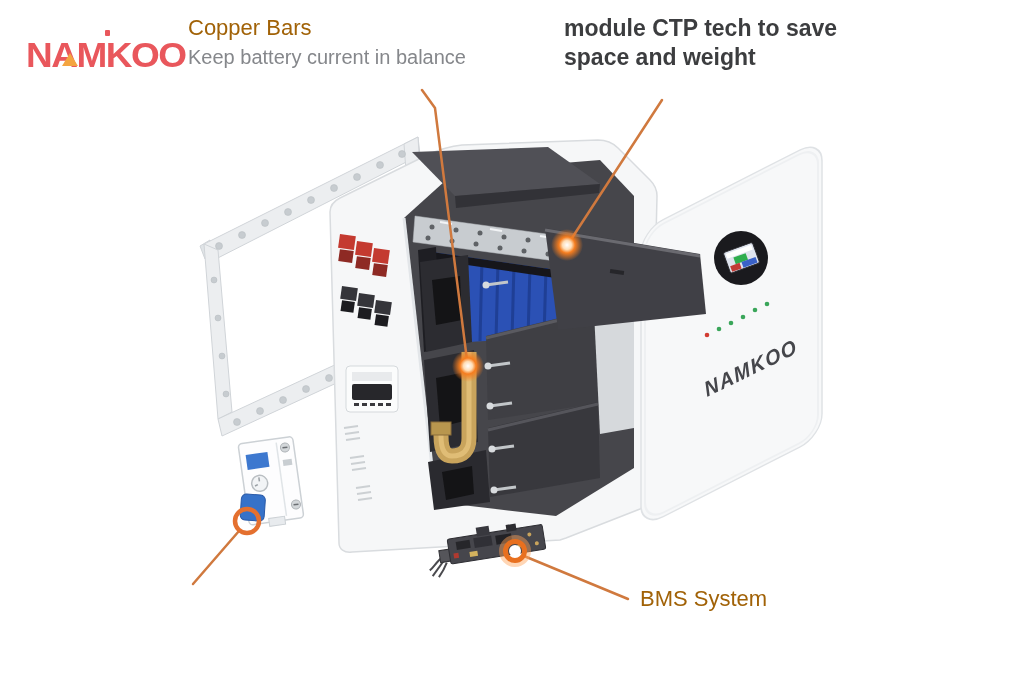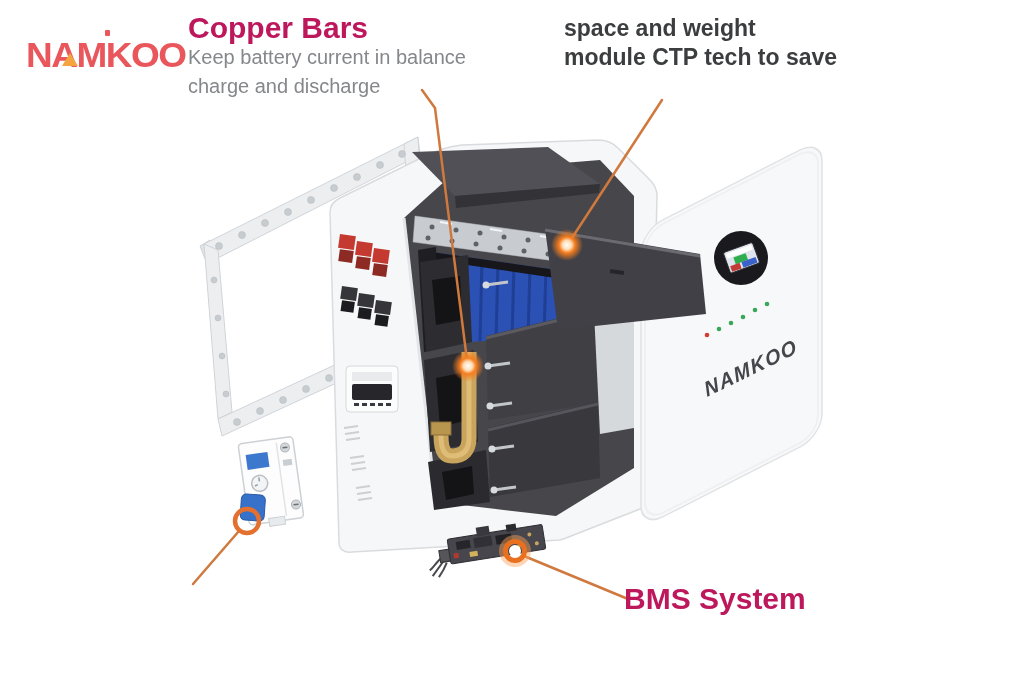--- a/index.html
+++ b/index.html
@@ -1,20 +1,20 @@
 <!DOCTYPE html>
 <html><head>
 <meta charset="utf-8">
 <style>
   html,body{margin:0;padding:0;background:#ffffff;}
   #stage{position:relative;width:1024px;height:683px;background:#ffffff;overflow:hidden;
          font-family:"Liberation Sans",sans-serif;}
   #art{position:absolute;left:0;top:0;}
   .callout{position:absolute;}
-  .callout-title{font-weight:bold;font-size:30px;line-height:30px;color:#be185d;white-space:pre-wrap;}
+  .callout-title{font-weight:normal;font-size:22px;line-height:30px;color:#a16207;white-space:pre-wrap;}
   .callout-desc{font-size:20px;line-height:29px;color:#85878b;white-space:pre-wrap;}
   .bold-lines div{font-weight:bold;font-size:23px;line-height:29px;color:#3c3d3f;white-space:pre-wrap;}
   #logo{position:absolute;left:26px;top:34px;width:170px;height:44px;}
   #logo .logo-text{font-weight:bold;font-size:37px;letter-spacing:-1.5px;color:#e9575c;
                    transform:scaleY(0.96);display:inline-block;}
   #logo .logo-triangle{position:absolute;left:36px;top:19px;width:0;height:0;
       border-left:8px solid transparent;border-right:8px solid transparent;
       border-bottom:13px solid #f4a540;}
   #logo .logo-mark{position:absolute;left:79px;top:-4px;width:5px;height:6px;
       background:#e9575c;border-radius:1px;}
@@ -297,26 +297,25 @@
 
   <div id="logo">
     <span class="logo-text">NAMKOO</span>
     <span class="logo-triangle"></span>
     <span class="logo-mark"></span>
   </div>
 
   <div class="callout" style="left:188px;top:13px;">
     <div class="callout-title">Copper Bars</div>
     <div class="callout-desc">Keep battery current in balance</div>
-    <div class="callout-desc">charge and discharge</div>
   </div>
 
   <div class="callout bold-lines" style="left:564px;top:14px;">
+    <div>module CTP tech to save</div>
     <div>space and weight</div>
-    <div>module CTP tech to save</div>
   </div>
 
 
-  <div class="callout" style="left:624px;top:584px;">
+  <div class="callout" style="left:640px;top:584px;">
     <div class="callout-title">BMS System</div>
   </div>
 
 </div>
 
 </body></html>

